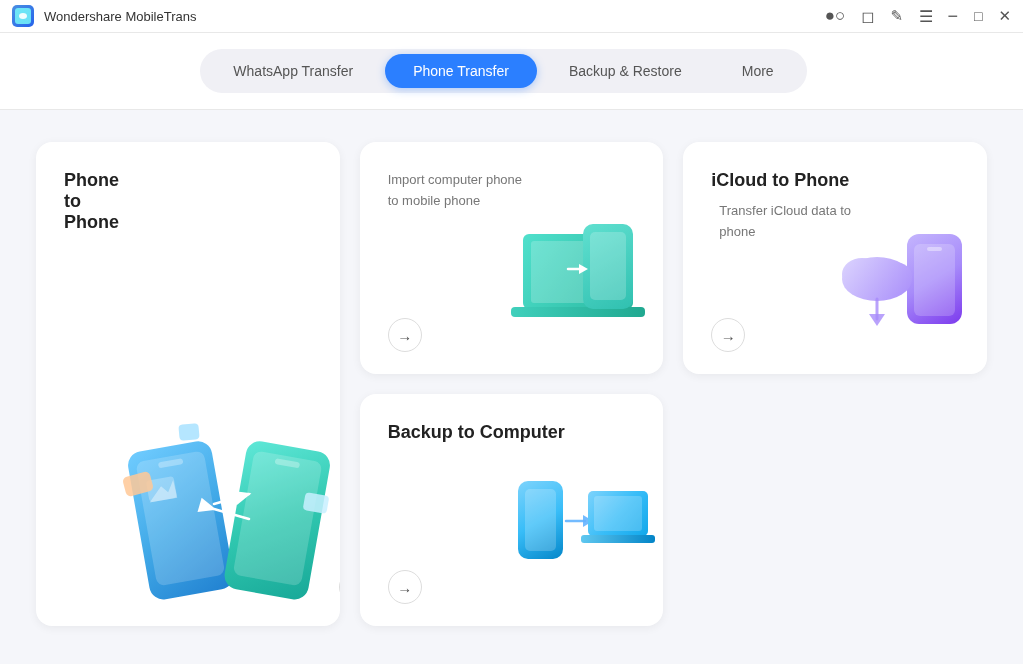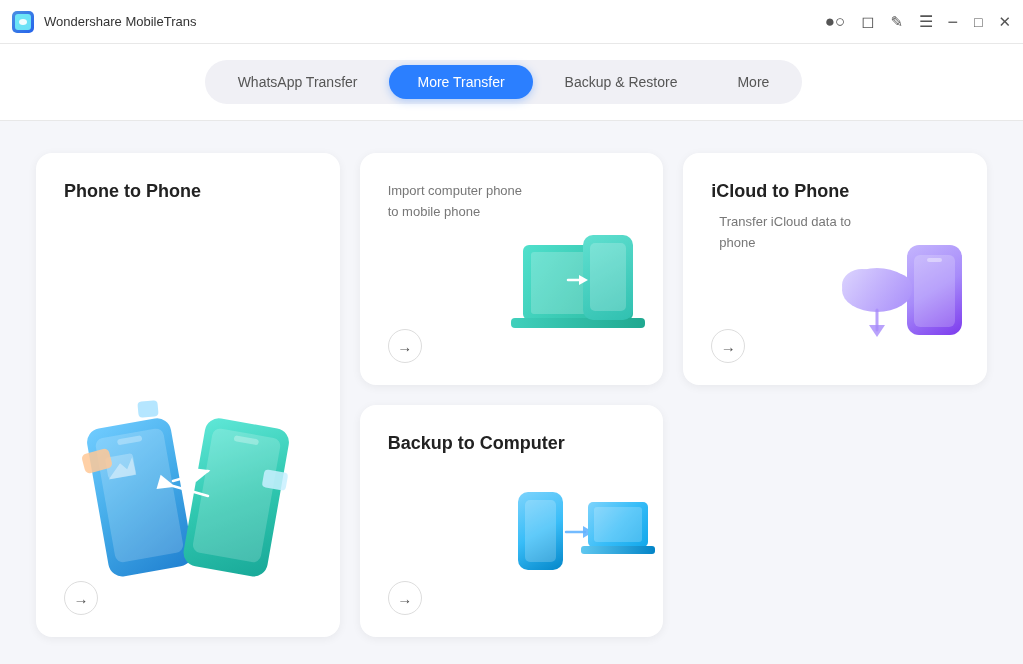--- a/index.html
+++ b/index.html
@@ -11,21 +11,21 @@
       overflow: hidden;
       position: relative;
     }
 
     
     .title-bar {
       display: flex;
       align-items: center;
       justify-content: space-between;
       background: #ffffff;
-      height: 44px;
+      height: 33px;
       padding: 0 12px;
       border-bottom: 1px solid #e8e8e8;
     }
     .title-bar-left {
       display: flex;
       align-items: center;
       gap: 10px;
     }
     .app-icon {
       width: 22px;
@@ -109,21 +109,21 @@
       overflow: hidden;
       cursor: pointer;
       transition: box-shadow 0.2s;
       box-shadow: 0 2px 10px rgba(0,0,0,0.06);
     }
 
     
     .card-large {
       grid-row: span 2;
       display: flex;
-      flex-direction: column;
+      flex-direction: row;
     }
 
     .card-title {
       font-size: 18px;
       font-weight: 700;
       color: #222;
       margin-bottom: 10px;
     }
     .card-desc {
       font-size: 13px;
@@ -188,21 +188,21 @@
 
     <span style="font-size:14px; color:#555; cursor:pointer;">□</span>
 
     <span style="font-size:15px; color:#555; cursor:pointer;" class="win-close">✕</span>
   </div>
 </div>
 
 <div class="nav-bar">
   <div class="nav-tabs">
     <div class="nav-tab">WhatsApp Transfer</div>
-    <div class="nav-tab active">More Transfer</div>
+    <div class="nav-tab active">Phone Transfer</div>
     <div class="nav-tab">Backup &amp; Restore</div>
     <div class="nav-tab">More</div>
   </div>
 </div>
 
 <div class="main-content">
 
   <div class="card card-large">
     <div class="card-title">Phone to Phone</div>
     <div class="card-image">

